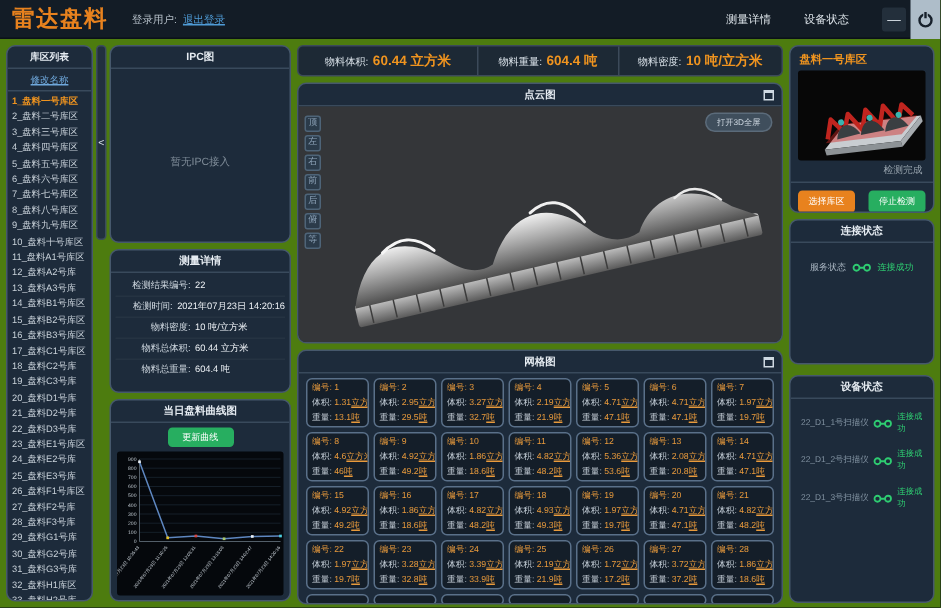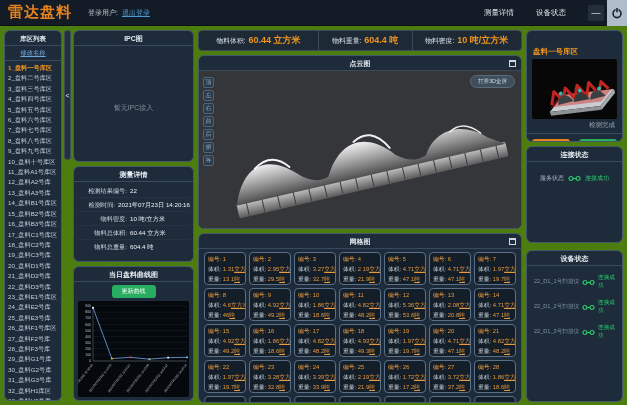--- a/index.html
+++ b/index.html
@@ -86,21 +86,21 @@
            overflow:hidden; cursor:pointer; }
   .gcell.stub { height:8px; }
   .gid { font-size:5.8px; line-height:10px; color:#e89a3c; white-space:nowrap; }
   .grow { font-size:5.8px; line-height:10px; white-space:nowrap; }
   .glab { color:#c9d3dc; }
   .gval { color:#e89a3c; }
   .gval u { text-decoration:underline; }
 
   
   #zone-panel { left:526px; top:30px; width:97px; height:112px; }
-  .zone-title { font-size:7.5px; font-weight:bold; color:#f0941f; padding:16px 6px 2px 6px; }
+  .zone-title { font-size:7.5px; font-weight:bold; color:#f0941f; padding:4px 6px 2px 6px; }
   #model-box { margin:0 5px; height:60px; background:#070707; border-radius:2px; position:relative; }
   .detect-status { text-align:right; font-size:6.5px; color:#98a4ae; padding:2px 7px 3px 0;
                    border-bottom:1px solid #394a5c; }
   .zone-btn-row { display:flex; justify-content:space-between; padding:5px 5px; }
   .btn-orange { background:#e8821e; color:#fff; border:none; font-size:6px; padding:3px 7px;
                 border-radius:3px; cursor:pointer; font-family:inherit; }
   .btn-green { background:#27ae60; color:#fff; border:none; font-size:6px; padding:3px 7px;
                border-radius:3px; cursor:pointer; font-family:inherit; }
 
   #conn-panel { left:526px; top:146px; width:97px; height:97px; }

